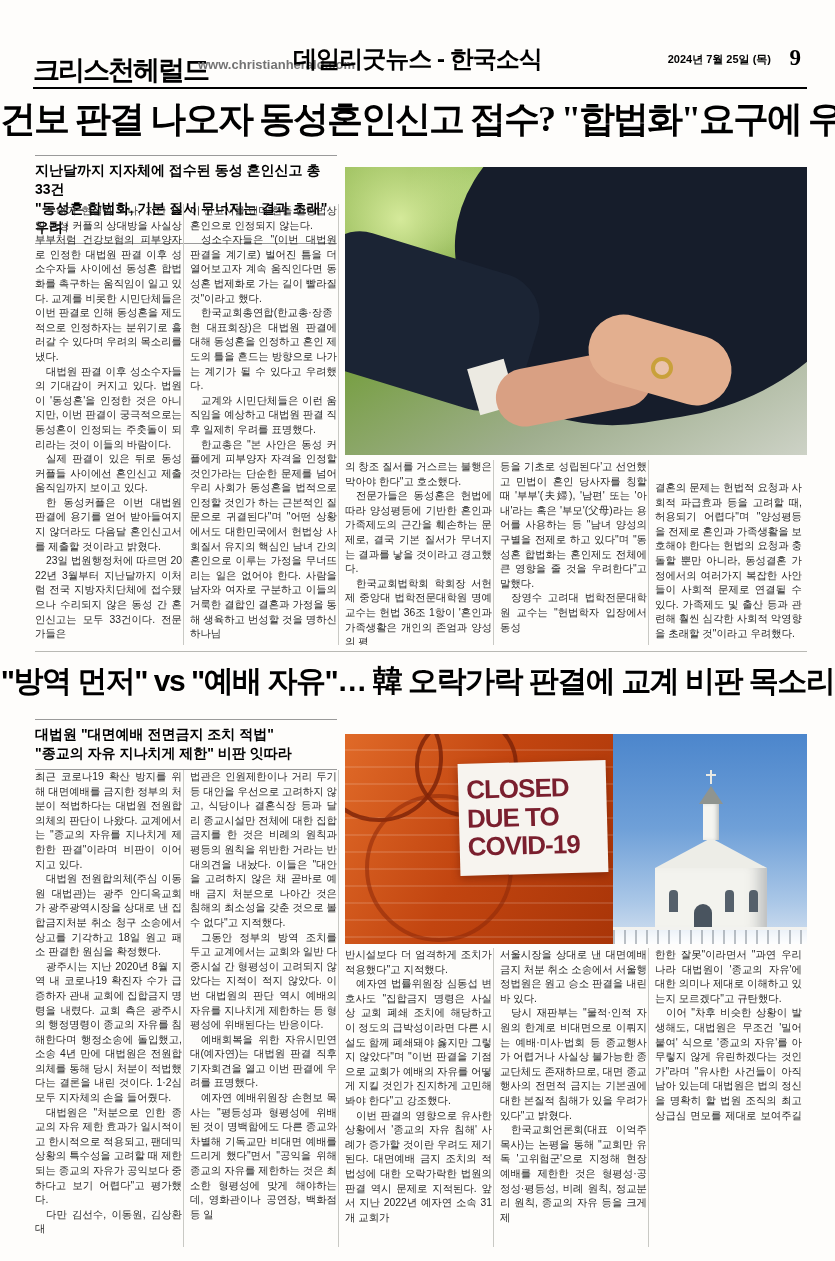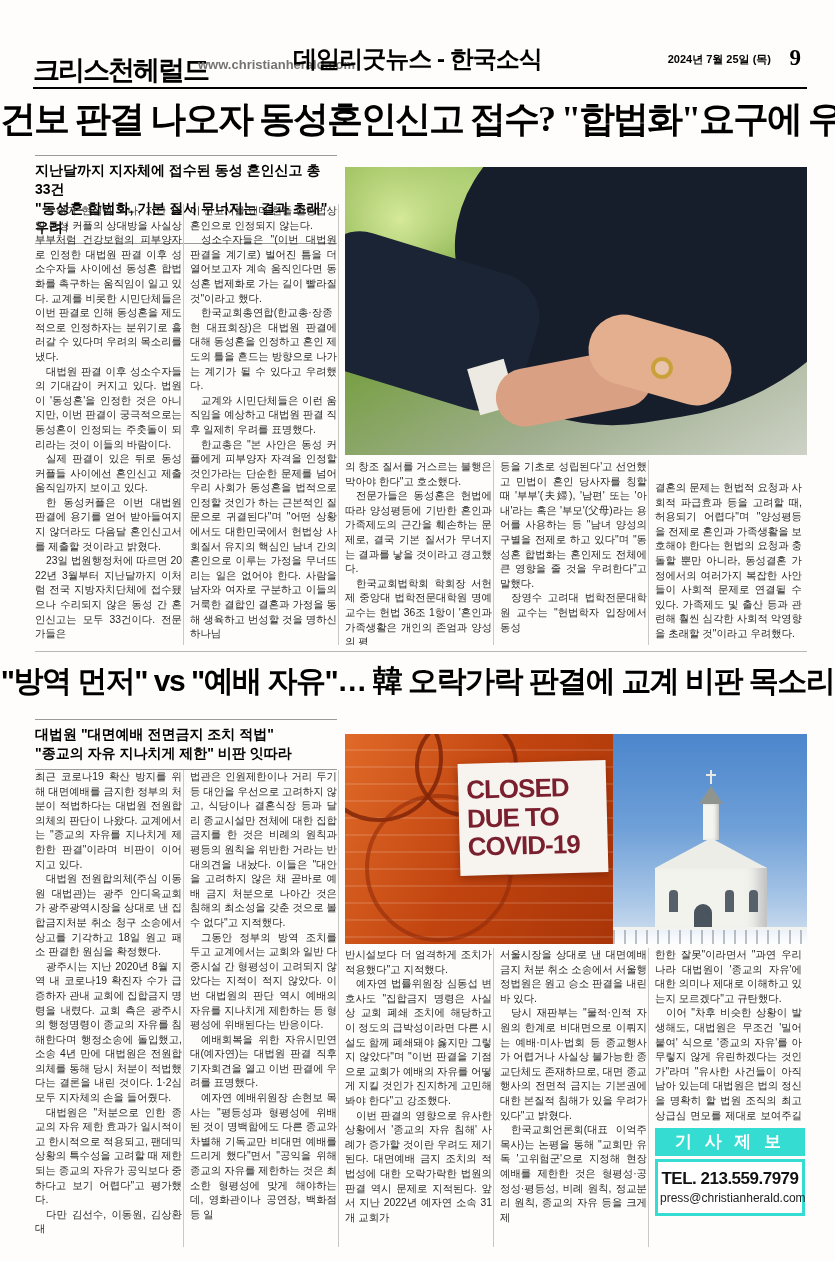--- a/index.html
+++ b/index.html
@@ -196,21 +196,14 @@
   <div class="col cont" style="left:655px;top:948px;height:175px;">
       <p>한한 잘못"이라면서 "과연 우리나라 대법원이 '종교의 자유'에 대한 의미나 제대로 이해하고 있는지 모르겠다"고 규탄했다.</p>
       <p>이어 "차후 비슷한 상황이 발생해도, 대법원은 무조건 '밀어붙여' 식으로 '종교의 자유'를 아무렇지 않게 유린하겠다는 것인가"라며 "유사한 사건들이 아직 남아 있는데 대법원은 법의 정신을 명확히 할 법원 조직의 최고 상급심 면모를 제대로 보여주길 바란다"고 촉구했다.</p>
     </div>
 
   <div class="vsep" style="left:183px;top:770px;height:477px;"></div>
   <div class="vsep" style="left:338px;top:770px;height:477px;"></div>
   <div class="vsep" style="left:493px;top:948px;height:299px;"></div>
   <div class="vsep" style="left:648px;top:948px;height:299px;"></div>
 
-  <div class="report-box">
-    <div class="report-title">기 사 제 보</div>
-    <div class="report-body">
-      <div class="report-tel">TEL. 213.559.7979</div>
-      <div class="report-email">press@christianherald.com</div>
-    </div>
-  </div>
 
 </div>
 
 </body></html>

